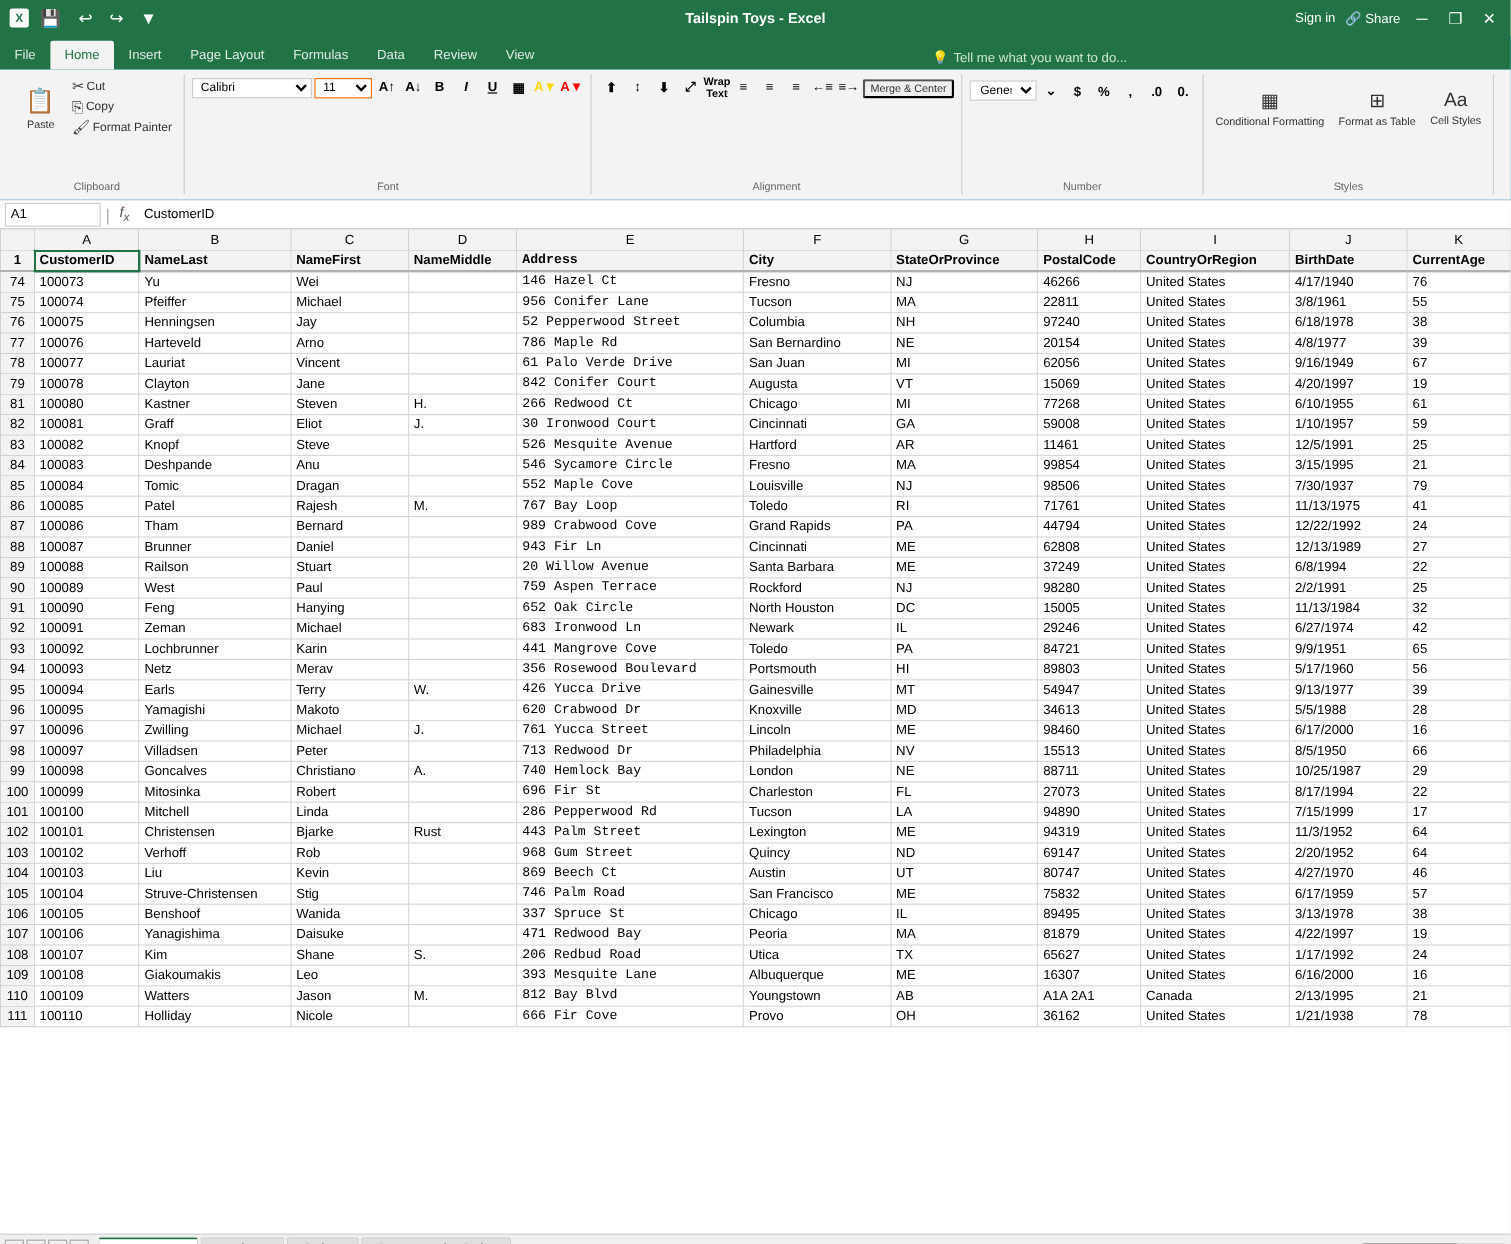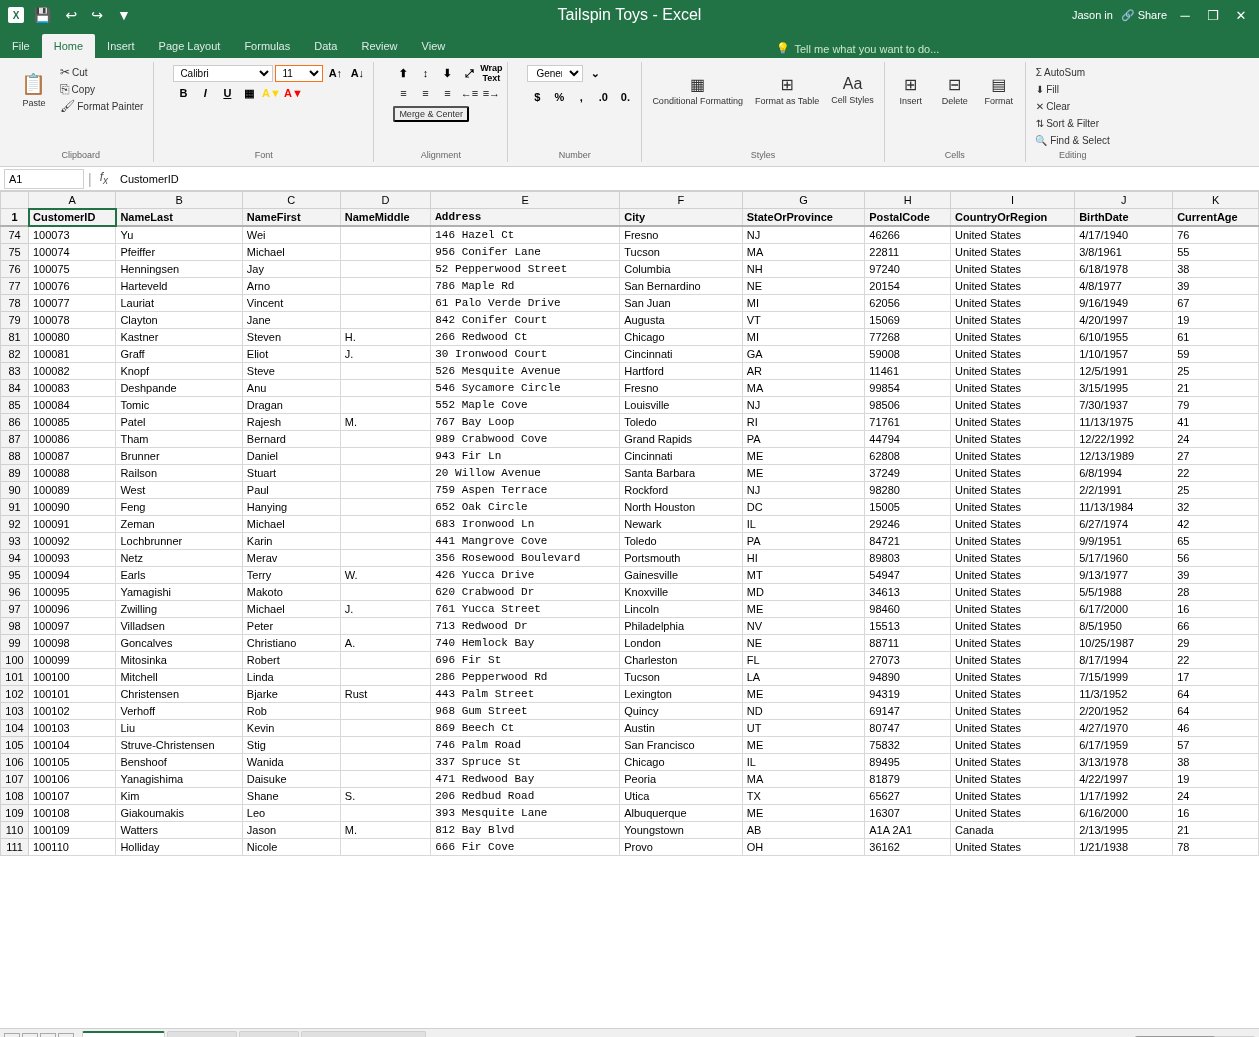--- a/index.html
+++ b/index.html
@@ -9,21 +9,21 @@
     .title-bar {
       background: #217346;
       color: white;
       height: 30px;
       display: flex;
       align-items: center;
       justify-content: space-between;
       padding: 0 8px;
     }
     .title-bar-left { display: flex; align-items: center; gap: 6px; }
-    .title-bar-center { font-size: 16px; font-weight: 400; position: absolute; left: 50%; transform: translateX(-50%); }
+    .title-bar-center { font-size: 12px; font-weight: 700; position: absolute; left: 50%; transform: translateX(-50%); }
     .title-bar-right { display: flex; align-items: center; gap: 8px; }
     .title-icon { width: 16px; height: 16px; background: #fff; border-radius: 2px; display: flex; align-items: center; justify-content: center; }
     .title-icon span { color: #217346; font-weight: bold; font-size: 10px; }
     .win-btn { width: 20px; height: 20px; display: flex; align-items: center; justify-content: center; cursor: pointer; font-size: 13px; }
     .qa-btn { color: white; font-size: 14px; cursor: pointer; padding: 2px 4px; }
 
     
     .ribbon {
       background: #0ea5e9;
       border-bottom: 1px solid #d0d0d0;
@@ -99,21 +99,21 @@
       align-items: center;
       gap: 2px;
       padding: 1px 4px;
       cursor: pointer;
       border-radius: 2px;
       font-size: 10px;
       color: #333;
       height: 16px;
     }
     .rb-col { display: flex; flex-direction: column; gap: 1px; }
-    .font-controls { display: flex; flex-direction: column; gap: 2px; margin-left: 13px; }
+    .font-controls { display: flex; flex-direction: row; gap: 2px; }
     .font-row { display: flex; align-items: center; gap: 2px; }
     .font-select {
       border: 1px solid #ccc;
       background: white;
       padding: 1px 2px;
       font-size: 10px;
       width: 100px;
     }
     .font-size-select {
       border: 1px solid #f97316;
@@ -344,21 +344,21 @@
         <span>X</span>
       </div>
     <div class="qa-btn">💾</div>
     <div class="qa-btn">↩</div>
     <div class="qa-btn">↪</div>
     <div class="qa-btn">▼</div>
   </div>
   <div class="title-bar-center">Tailspin Toys - Excel</div>
   <div class="title-bar-right">
     <div class="sign-in-area">
-      <span style="font-size:11px;">Jason in</span>
+      <span style="font-size:11px;">Sign in</span>
       <span style="font-size:11px;">🔗 Share</span>
     </div>
     <div class="win-btn">─</div>
     <div class="win-btn">❐</div>
     <div class="win-btn close">✕</div>
   </div>
 </div>
 
 <div class="ribbon">
   <div class="ribbon-tabs">

